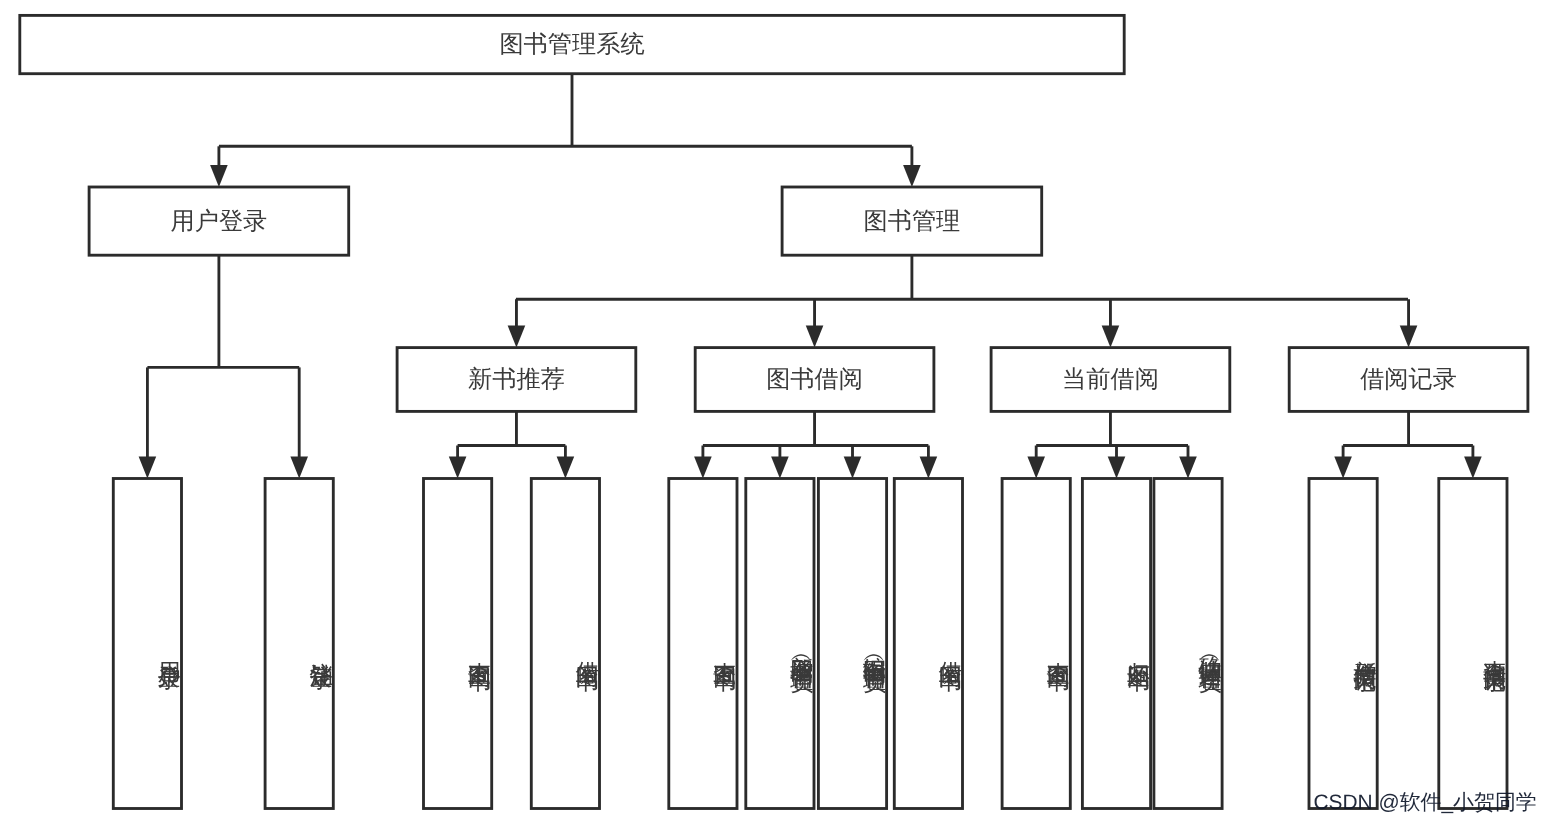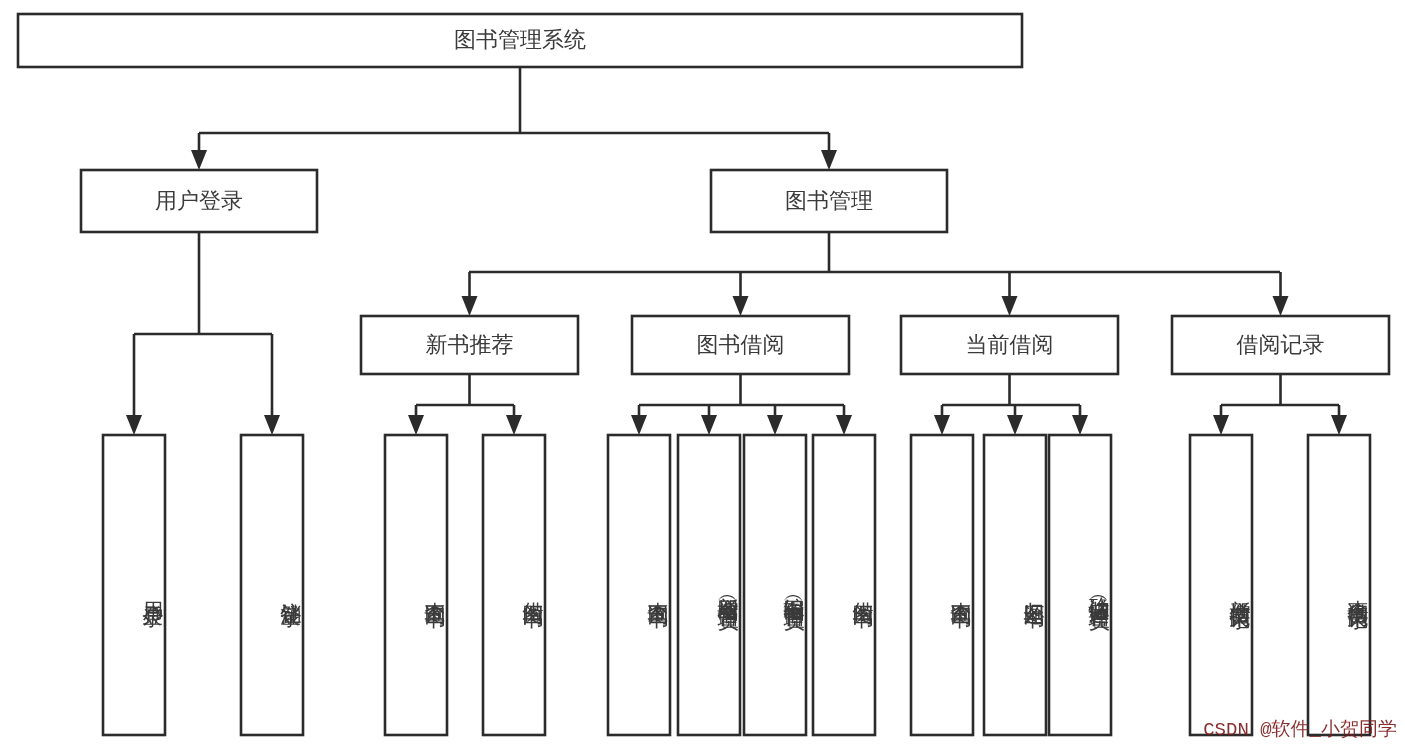--- a/index.html
+++ b/index.html
@@ -61,23 +61,23 @@
     white-space: nowrap;
     display: flex;
     align-items: flex-start;
     justify-content: center;
     pointer-events: none;
   }
   .watermark {
     position: absolute;
     right: 8px;
     bottom: 5px;
-    font-family: Liberation Mono, monospace;
+    font-family: Liberation Sans, sans-serif;
     font-size: 19px;
-    color: #7f1d1d;
+    color: #0f172a;
     white-space: nowrap;
     opacity: 0.92;
   }
 </style>
 </head>
 <body>
 
 <div id="diagram-root">
 
   <svg class="canvas" viewBox="0 0 1405 747">

